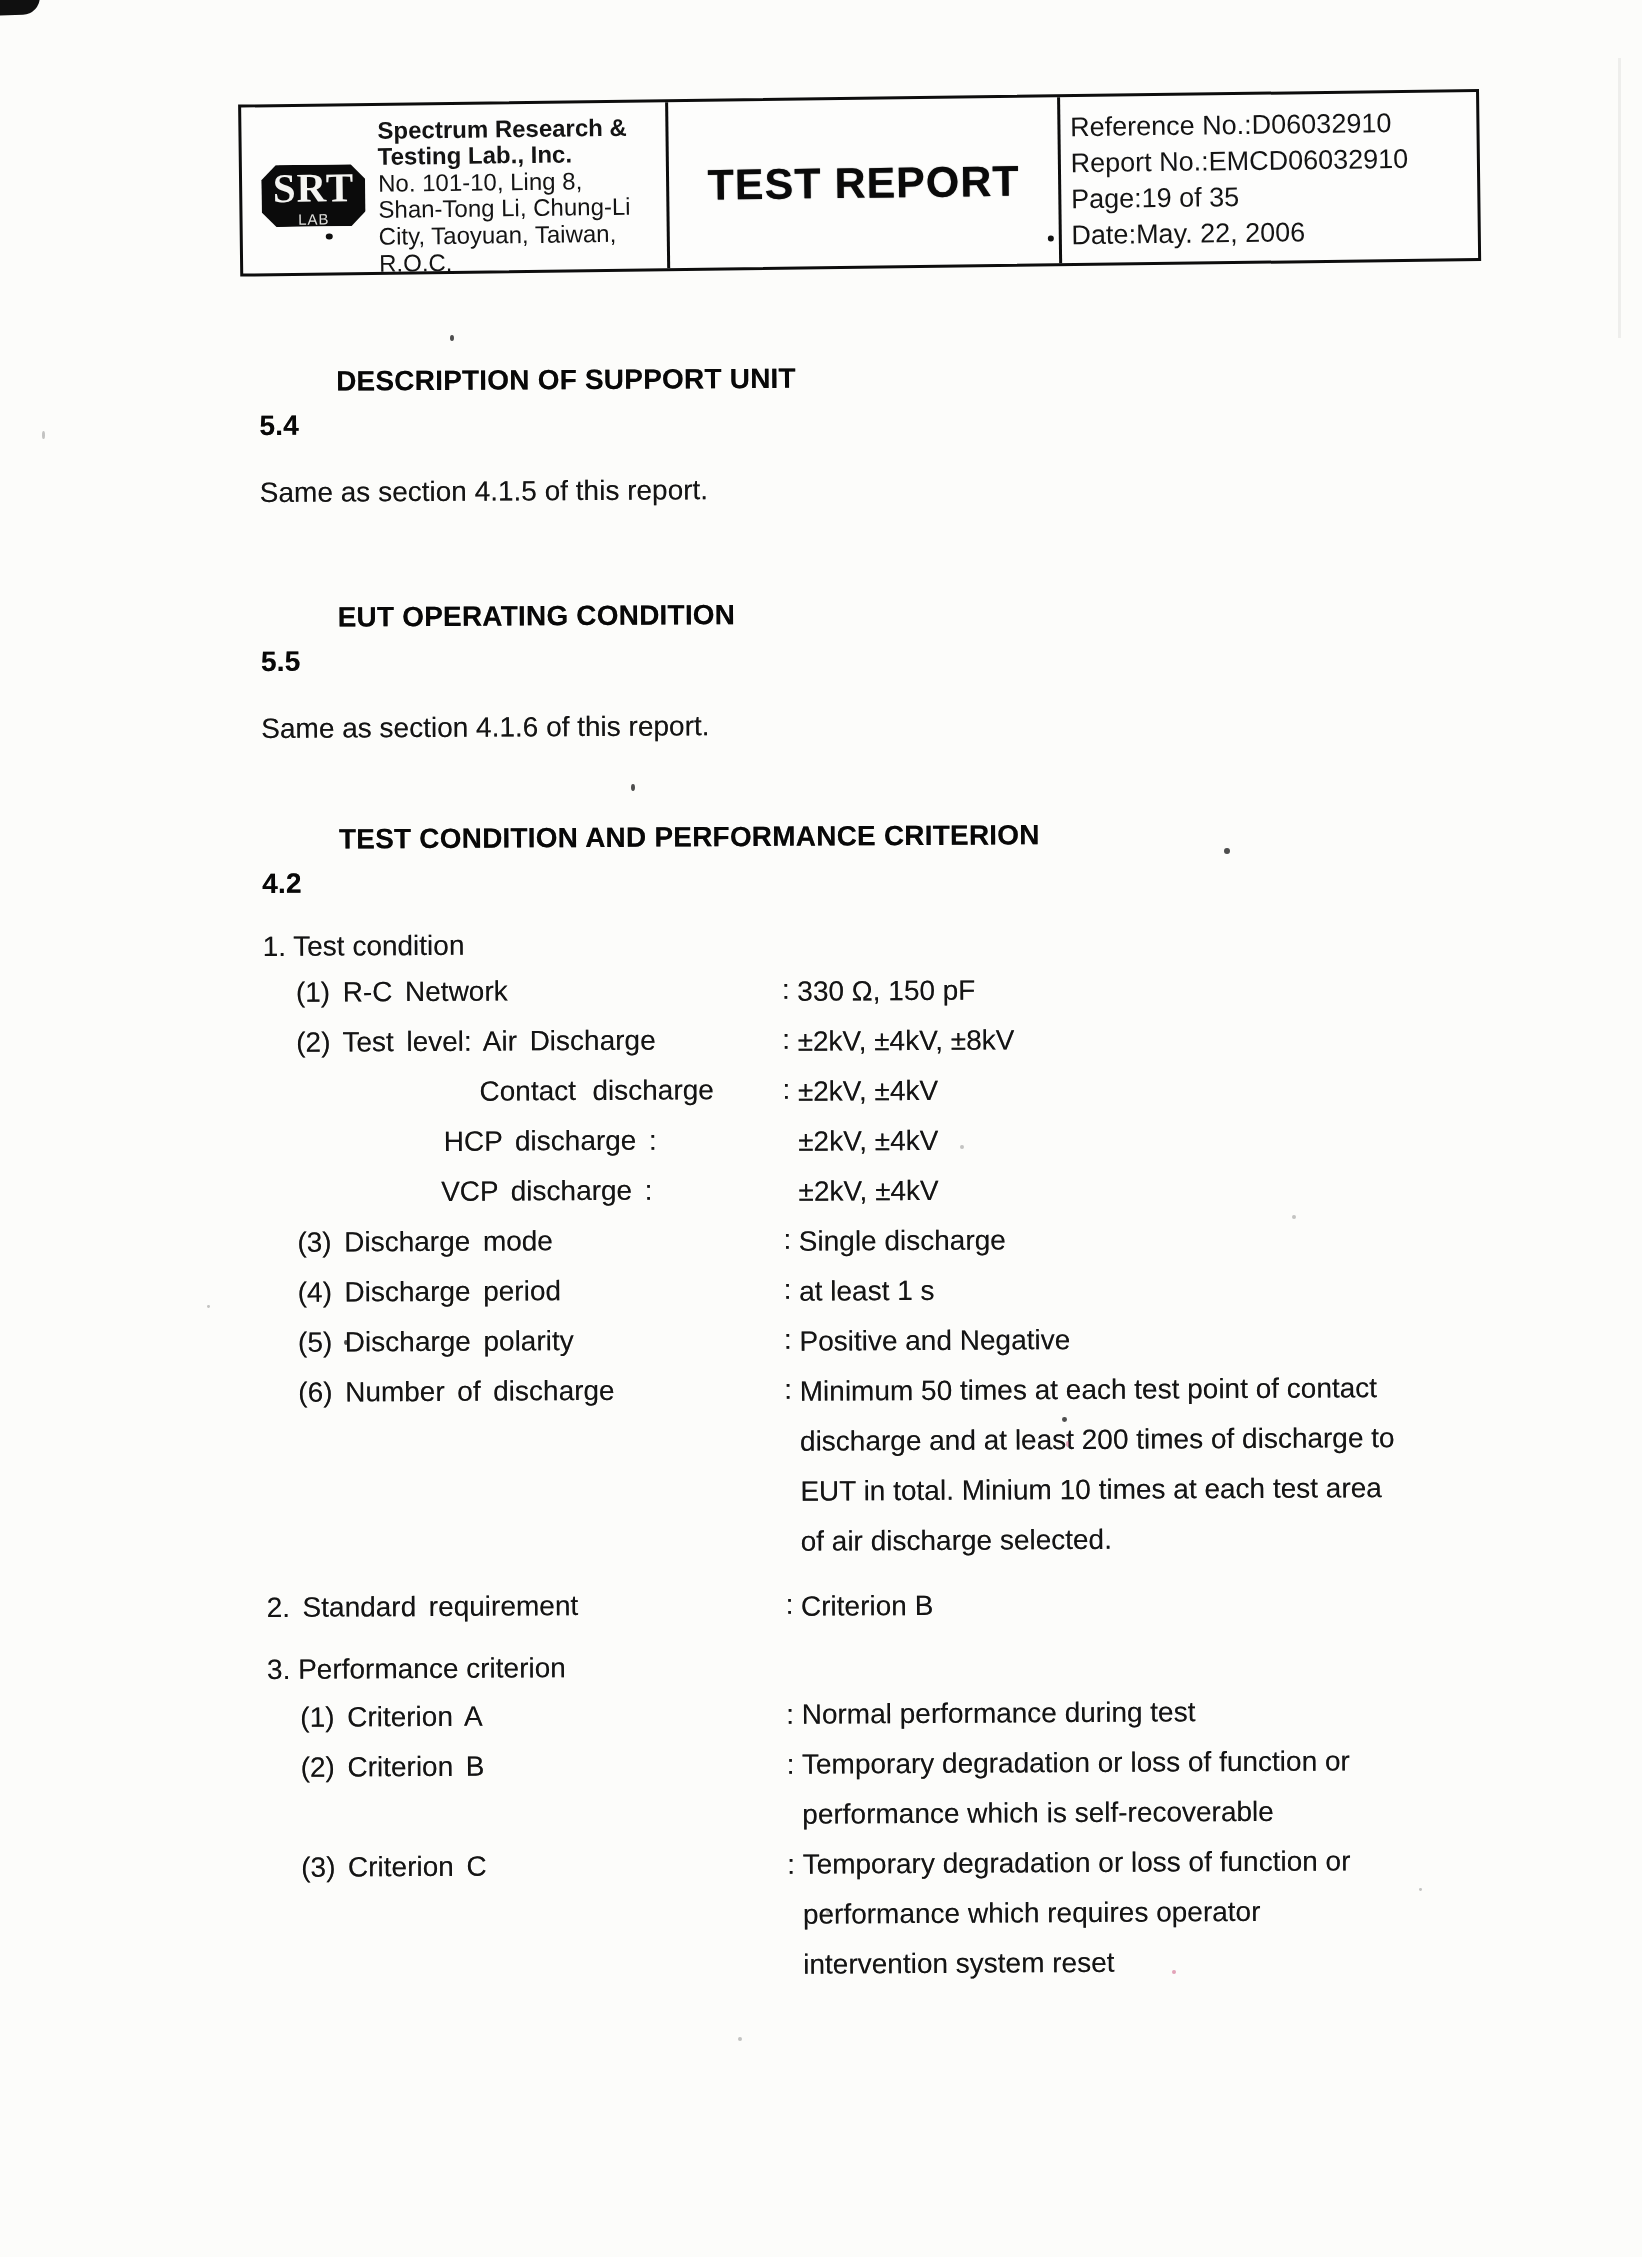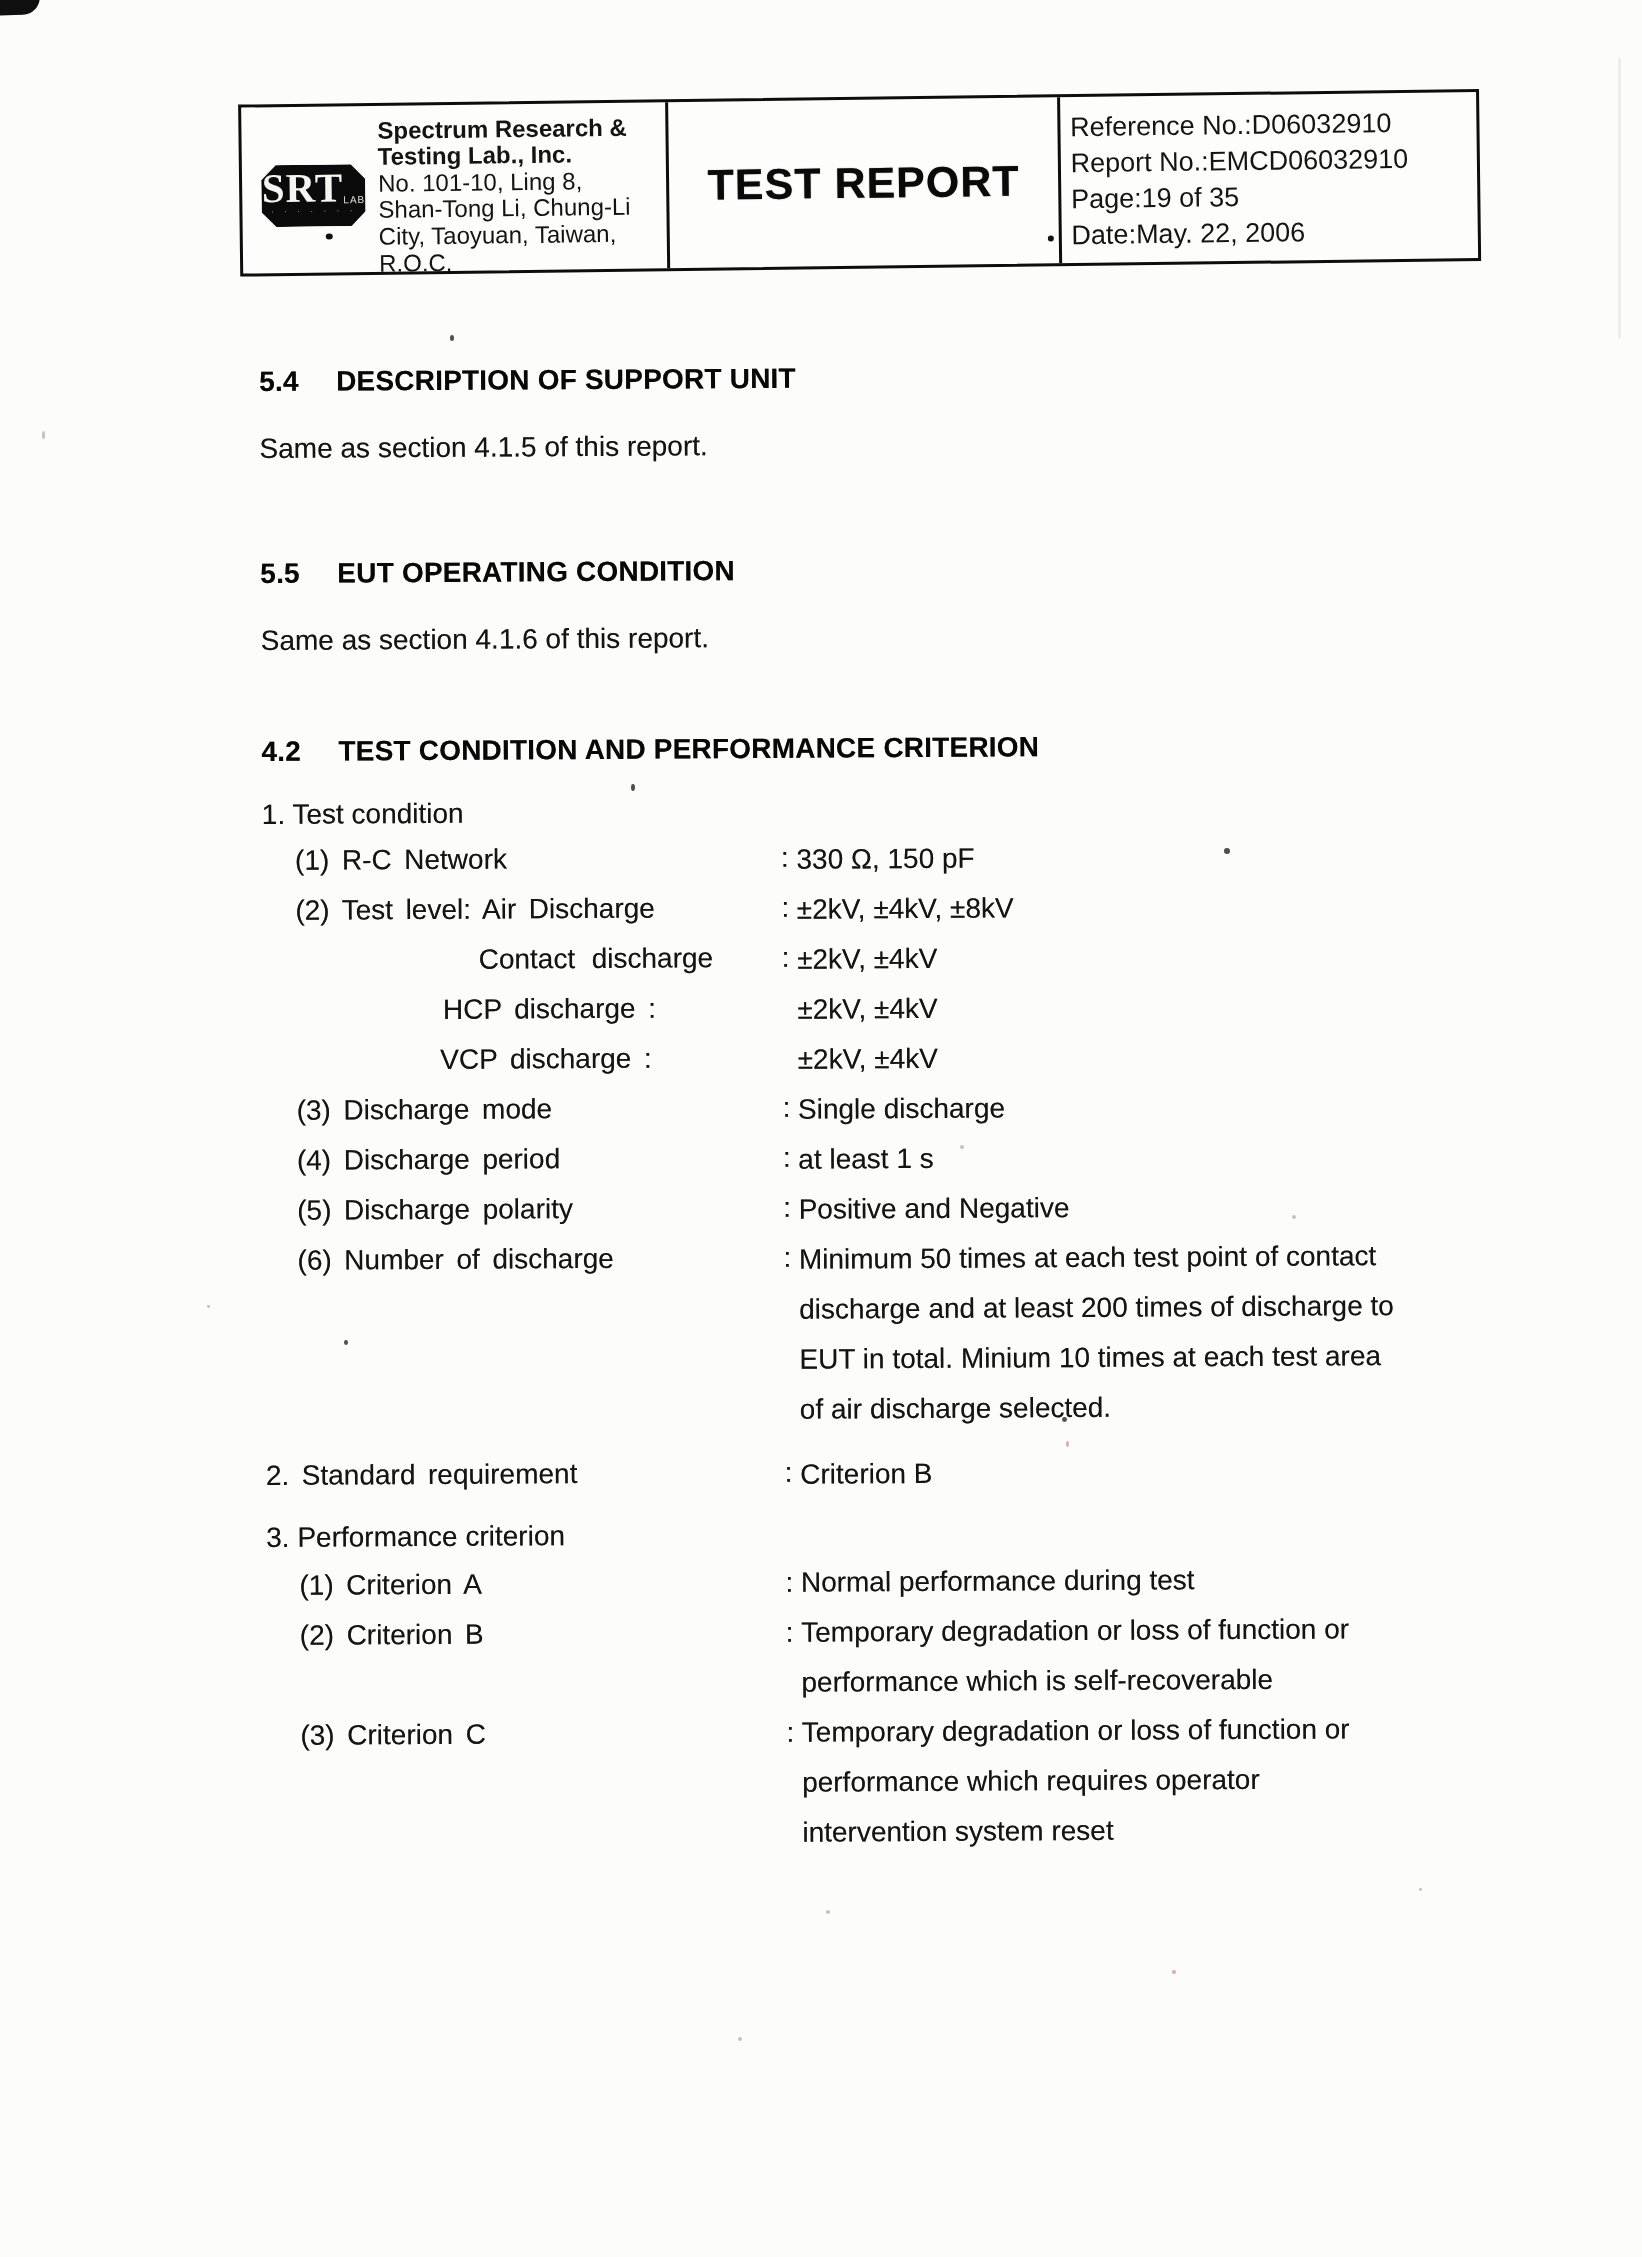--- a/index.html
+++ b/index.html
@@ -38,21 +38,21 @@
   
   .logo{
     position:absolute;left:19.3px;top:58px;width:104px;height:62px;background:#0b0b0b;
     clip-path:polygon(14% 0,86% 0,100% 24%,100% 76%,86% 100%,14% 100%,0 76%,0 24%);
     color:#f5f5f2;text-align:center;
   }
   .logo-main{
     font-family:"Liberation Serif", serif;font-weight:bold;font-size:41px;line-height:42px;
     letter-spacing:1px;display:inline-block;margin-top:1.9px;
   }
-  .logo-sub{font-size:10px;letter-spacing:1px;vertical-align:-1.9px;opacity:.9;}
+  .logo-sub{font-size:15px;letter-spacing:1px;vertical-align:-1.9px;opacity:.9;}
   .logo-dots{font-size:8.7px;line-height:5.8px;letter-spacing:3.9px;opacity:.75;overflow:hidden;height:7.7px;}
   .logo-under-dot{position:absolute;left:83px;top:127px;width:6.8px;height:5.8px;border-radius:50%;background:#101010;}
   
   .lab-text{margin-left:136px;padding-top:11.6px;line-height:26.6px;font-size:24px;letter-spacing:0;}
   .lab-name{font-weight:bold;}
   
   .report-title{
     font-size:43px;font-weight:bold;letter-spacing:1px;color:#0a0a0a;
     text-shadow:0 0 1px rgba(0,0,0,.7);
   }
@@ -60,21 +60,21 @@
   
   .meta-line{font-size:27px;line-height:36px;white-space:nowrap;letter-spacing:0;}
   
   .doc-body{
     position:absolute;left:259px;top:359px;width:1218px;
     transform:rotate(-0.35deg);transform-origin:left top;
     font-size:28px;line-height:46px;
     text-shadow:0 0 0.6px rgba(10,10,10,.55);
   }
   .sec-head{display:flex;font-weight:bold;color:#080808;letter-spacing:0.2px;}
-  .sec-num{flex:0 0 77px;}
+  .sec-num{flex:0 0 77px;margin-top:44px;}
   .sec-body{margin-top:21px;}
   .mt-a{margin-top:79px;}
   .mt-b{margin-top:65px;}
   .list{margin-top:17.4px;}
   .row{display:flex;align-items:flex-start;}
   .lbl{flex:0 0 519px;box-sizing:border-box;word-spacing:4.8px;}
   .colon{flex:0 0 15.4px;}
   .val{flex:1;}
   .val .line{line-height:50px;}
   .ind1{padding-left:33px;}

